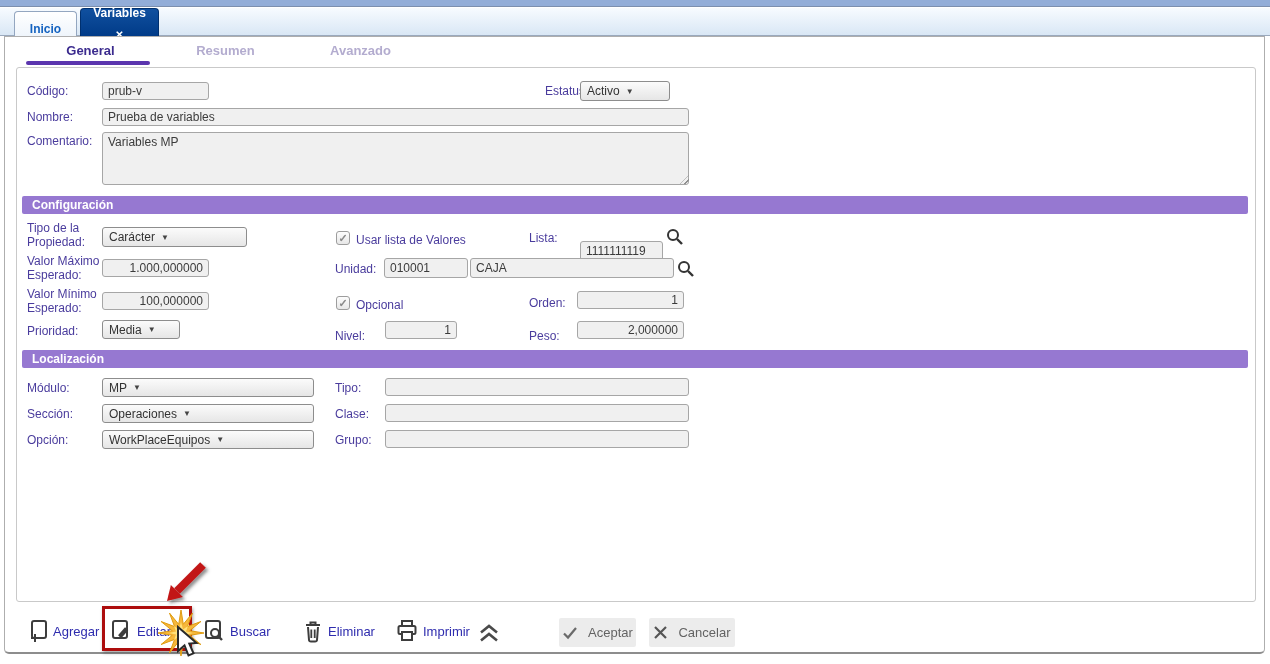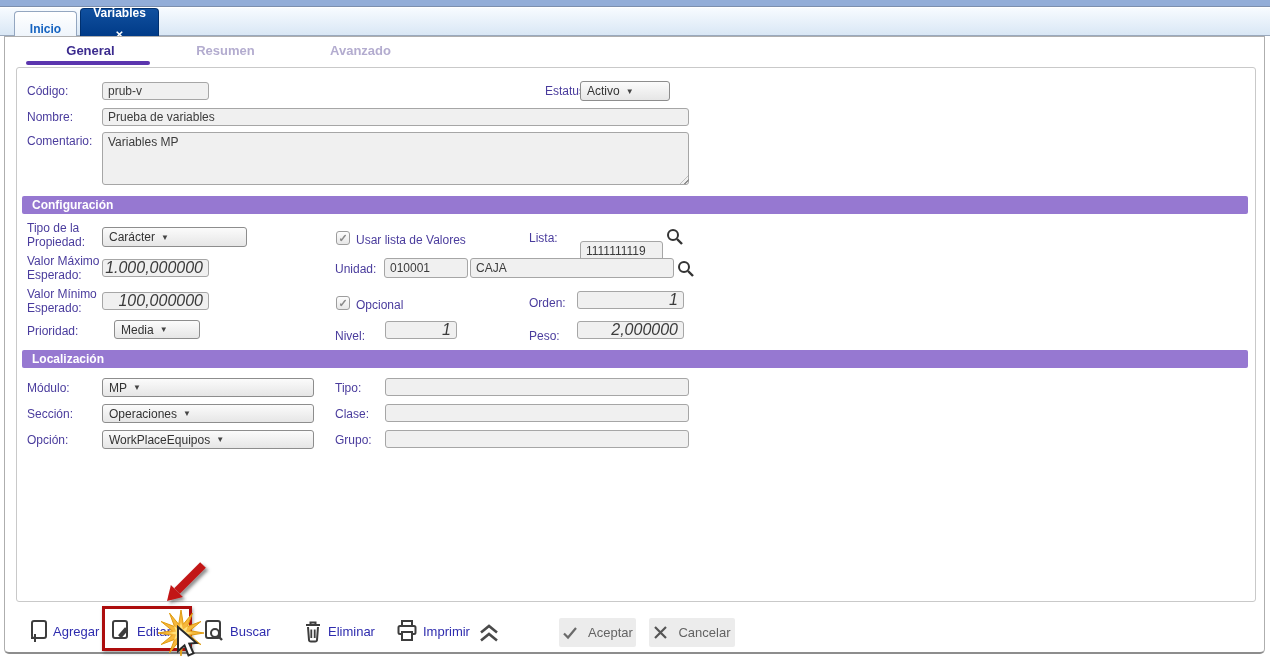--- a/index.html
+++ b/index.html
@@ -22,21 +22,21 @@
   .subtab { position:absolute; top:6px; width:135px; text-align:center; font-weight:bold; font-size:13px; }
   .subtab-active { color:#3b2b8e; }
   .subtab-dim { color:#b3accf; }
   .subtab-underline { position:absolute; left:21px; top:24px; width:124px; height:4px; background:#5b35ae; border-radius:2px; }
 
   
   .content-box { position:absolute; left:11px; top:30px; width:1240px; height:535px; border:1px solid #c9c9c9; border-radius:3px; background:#fff; }
 
   .lbl { position:absolute; font-size:12px; color:#4a3c9d; white-space:nowrap; }
   .fld { position:absolute; background:#f0f0f0; border:1px solid #a6a6a6; border-radius:3px; font-size:12px; color:#3b3b3b; padding:0 5px; display:flex; align-items:center; overflow:hidden; }
-  .num { justify-content:flex-end; font-size:16px;font-style:italic; }
+  .num { justify-content:flex-end; font-size:12px; }
   .sel { position:absolute; background:linear-gradient(#fbfbfb,#e6e6e6); border:1px solid #8d8d8d; border-radius:3px; font-size:12px; color:#333; padding:3px 6px; display:flex; align-items:center; }
   .sel-arrow { font-size:8px; color:#444; margin-left:6px; }
   .sel-arrow::after { content:"▼"; }
   .cbx { position:absolute; width:14px; height:14px; border:1px solid #9d9d9d; border-radius:3px; background:linear-gradient(#fdfdfd,#e7e7e7); display:flex; align-items:center; justify-content:center; font-size:11px; color:#8a8a8a; font-weight:bold; }
   .cbx::after { content:"✓"; }
   .sec-hdr { position:absolute; height:18px; width:1226px; left:5px; background:#9678d1; border-radius:2px; color:#fff; font-weight:bold; font-size:12px; display:flex; align-items:center; padding-left:10px; }
   .mag { position:absolute; width:18px; height:18px; }
   .resize-grip { position:absolute; right:2px; bottom:2px; width:9px; height:9px; clip-path:polygon(100% 0, 100% 100%, 0 100%); background:repeating-linear-gradient(135deg, transparent 0 2px, #8f8f8f 2px 3.5px); }
 
   
@@ -134,21 +134,21 @@
       </div>
       <div class="fld num" style="left:85px;top:224px;width:107px;height:18px;">100,000000</div>
 
       <div class="cbx" style="left:319px;top:228px;"></div>
       <div class="lbl" style="left:339px;top:230px;">Opcional</div>
 
       <div class="lbl" style="left:512px;top:228px;">Orden:</div>
       <div class="fld num" style="left:560px;top:223px;width:107px;height:18px;">1</div>
 
       <div class="lbl" style="left:10px;top:256px;">Prioridad:</div>
-      <div class="sel" style="left:97px;top:252px;width:86px;height:19px;">
+      <div class="sel" style="left:85px;top:252px;width:78px;height:19px;">
         <span>Media</span>
         <span class="sel-arrow"></span>
       </div>
 
       <div class="lbl" style="left:318px;top:261px;">Nivel:</div>
       <div class="fld num" style="left:368px;top:253px;width:72px;height:18px;">1</div>
 
       <div class="lbl" style="left:512px;top:261px;">Peso:</div>
       <div class="fld num" style="left:560px;top:253px;width:107px;height:18px;">2,000000</div>
 

